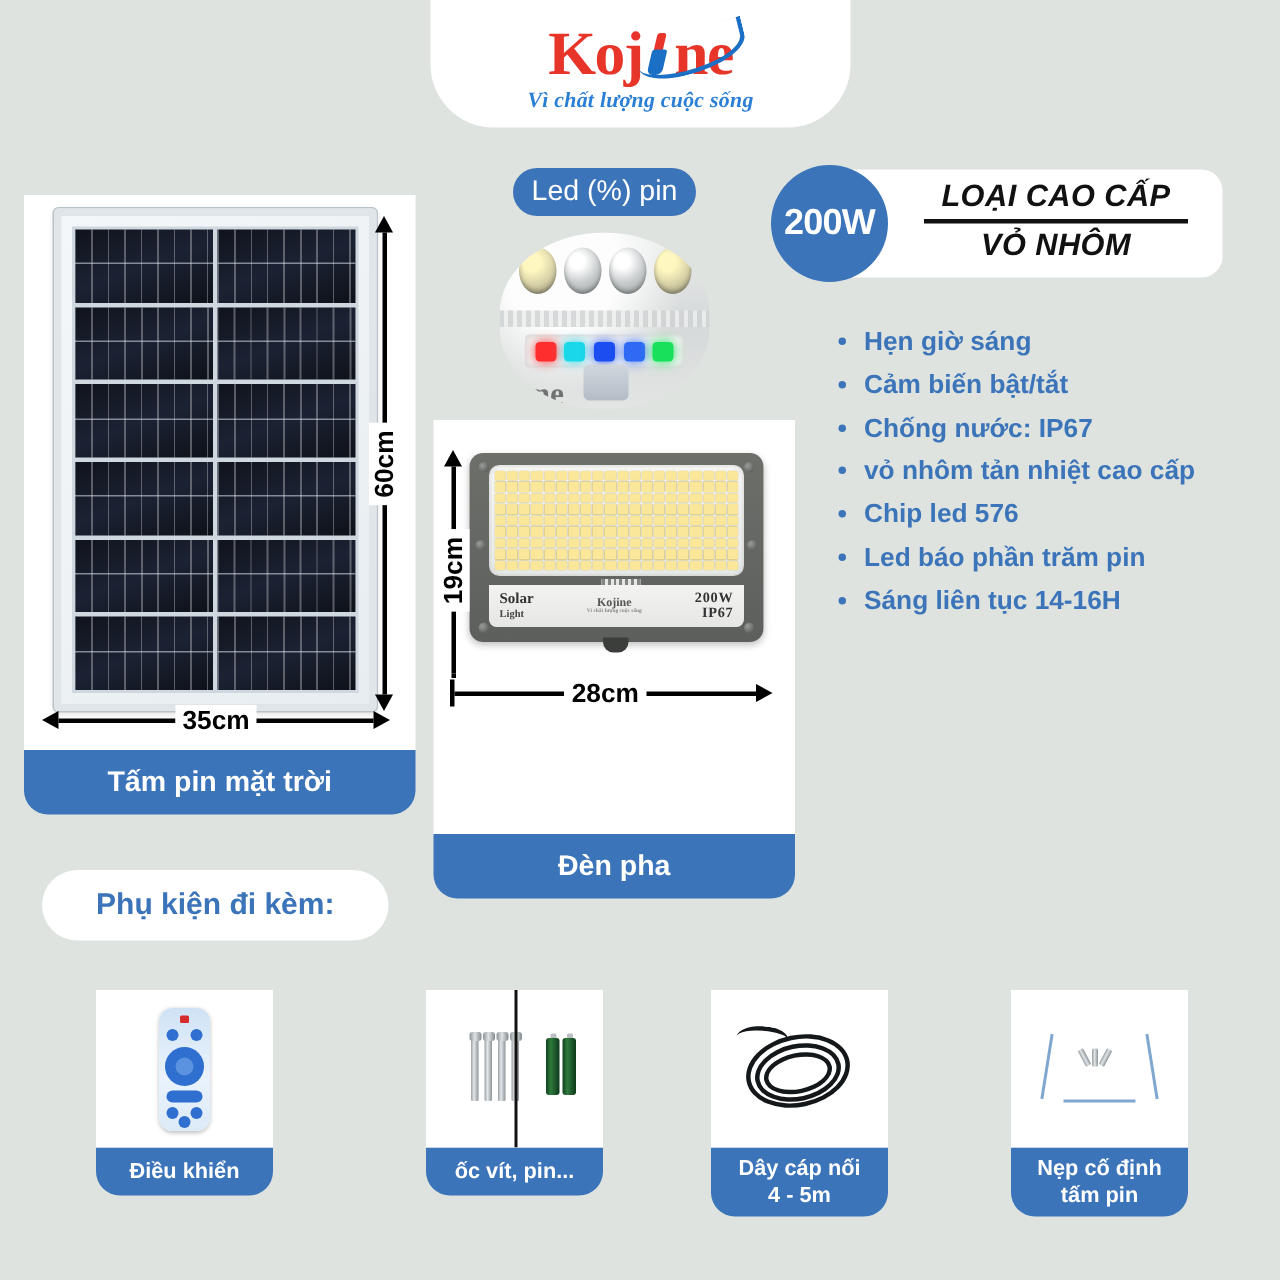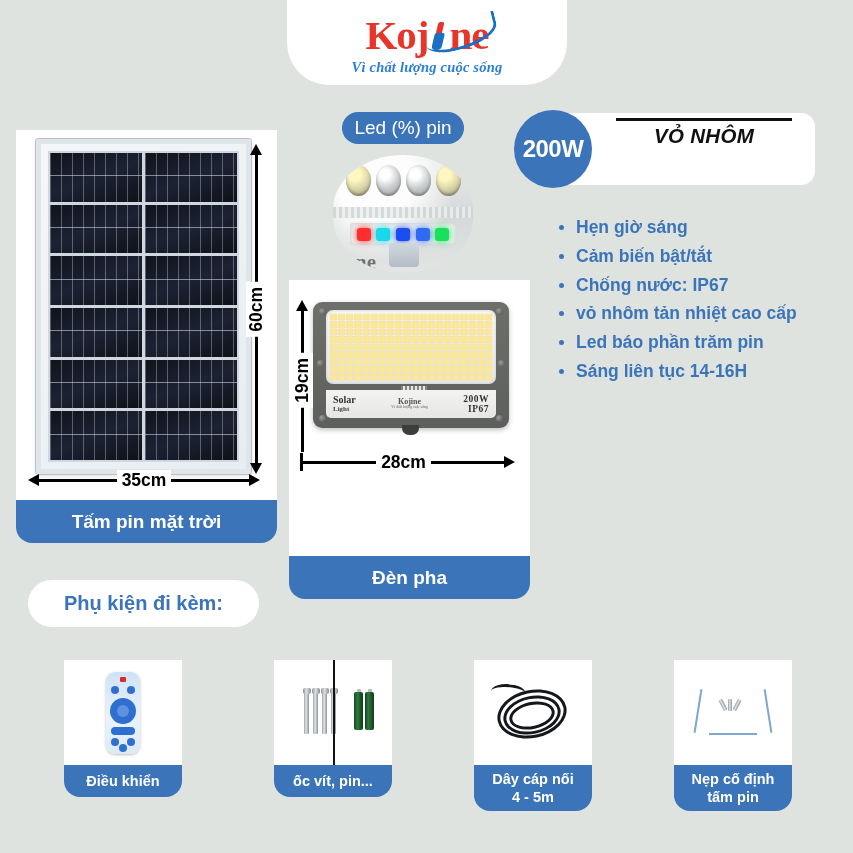--- a/index.html
+++ b/index.html
@@ -269,21 +269,21 @@
     height:105px; background:#fff; position:relative; overflow:hidden;
     display:flex; align-items:center; justify-content:center;
   }
   .acc-label{
     background:#3b74b9; color:#fff; font-size:14.5px; font-weight:bold;
     border-radius:0 0 16px 16px; text-align:center;
     display:flex; flex-direction:column; align-items:center; justify-content:center;
     line-height:1.25; padding:5px 2px; min-height:32px;
   }
   #acc-1{ left:64px; top:660px; }
-  #acc-2{ left:274px; top:660px; }
+  #acc-2{ left:284px; top:660px; }
   #acc-3{ left:474px; top:660px; }
   #acc-4{ left:674px; top:660px; }
   #acc-2 .acc-photo::after{
     content:""; position:absolute; left:50%; top:0; width:2px; height:100%; background:#111;
   }
 
   
   .remote{
     width:34px; height:82px; border-radius:9px;
     background:linear-gradient(#cfe2f5,#eaf3fc 55%,#dceaf7);
@@ -366,30 +366,32 @@
     <span class="pct-led" style="background:#1b4df0;box-shadow:0 0 7px #1b4df0;"></span>
     <span class="pct-led" style="background:#2f6af5;box-shadow:0 0 7px #2f6af5;"></span>
     <span class="pct-led" style="background:#18e05a;box-shadow:0 0 8px #18e05a;"></span>
   </div>
   <div class="knob"></div>
   <div class="base-text">ne</div>
 </div>
 
 <div id="premium-card"></div>
 <div id="premium-text">
+  <div class="line1">LOẠI CAO CẤP</div>
   <div id="premium-divider"></div>
   <div class="line2">VỎ NHÔM</div>
 </div>
 <div id="watt-circle">200W</div>
 
 <ul id="feature-list">
   <li>Hẹn giờ sáng</li>
   <li>Cảm biến bật/tắt</li>
   <li>Chống nước: IP67</li>
   <li>vỏ nhôm tản nhiệt cao cấp</li>
+  <li>Chip led 576</li>
   <li>Led báo phần trăm pin</li>
   <li>Sáng liên tục 14-16H</li>
 </ul>
 
 <div id="card-solar" class="product-card">
   <div class="product-photo">
     <div id="solar-panel">
       <div id="solar-grid">
         <i class="solar-cell"></i>
           <i class="solar-cell"></i>

